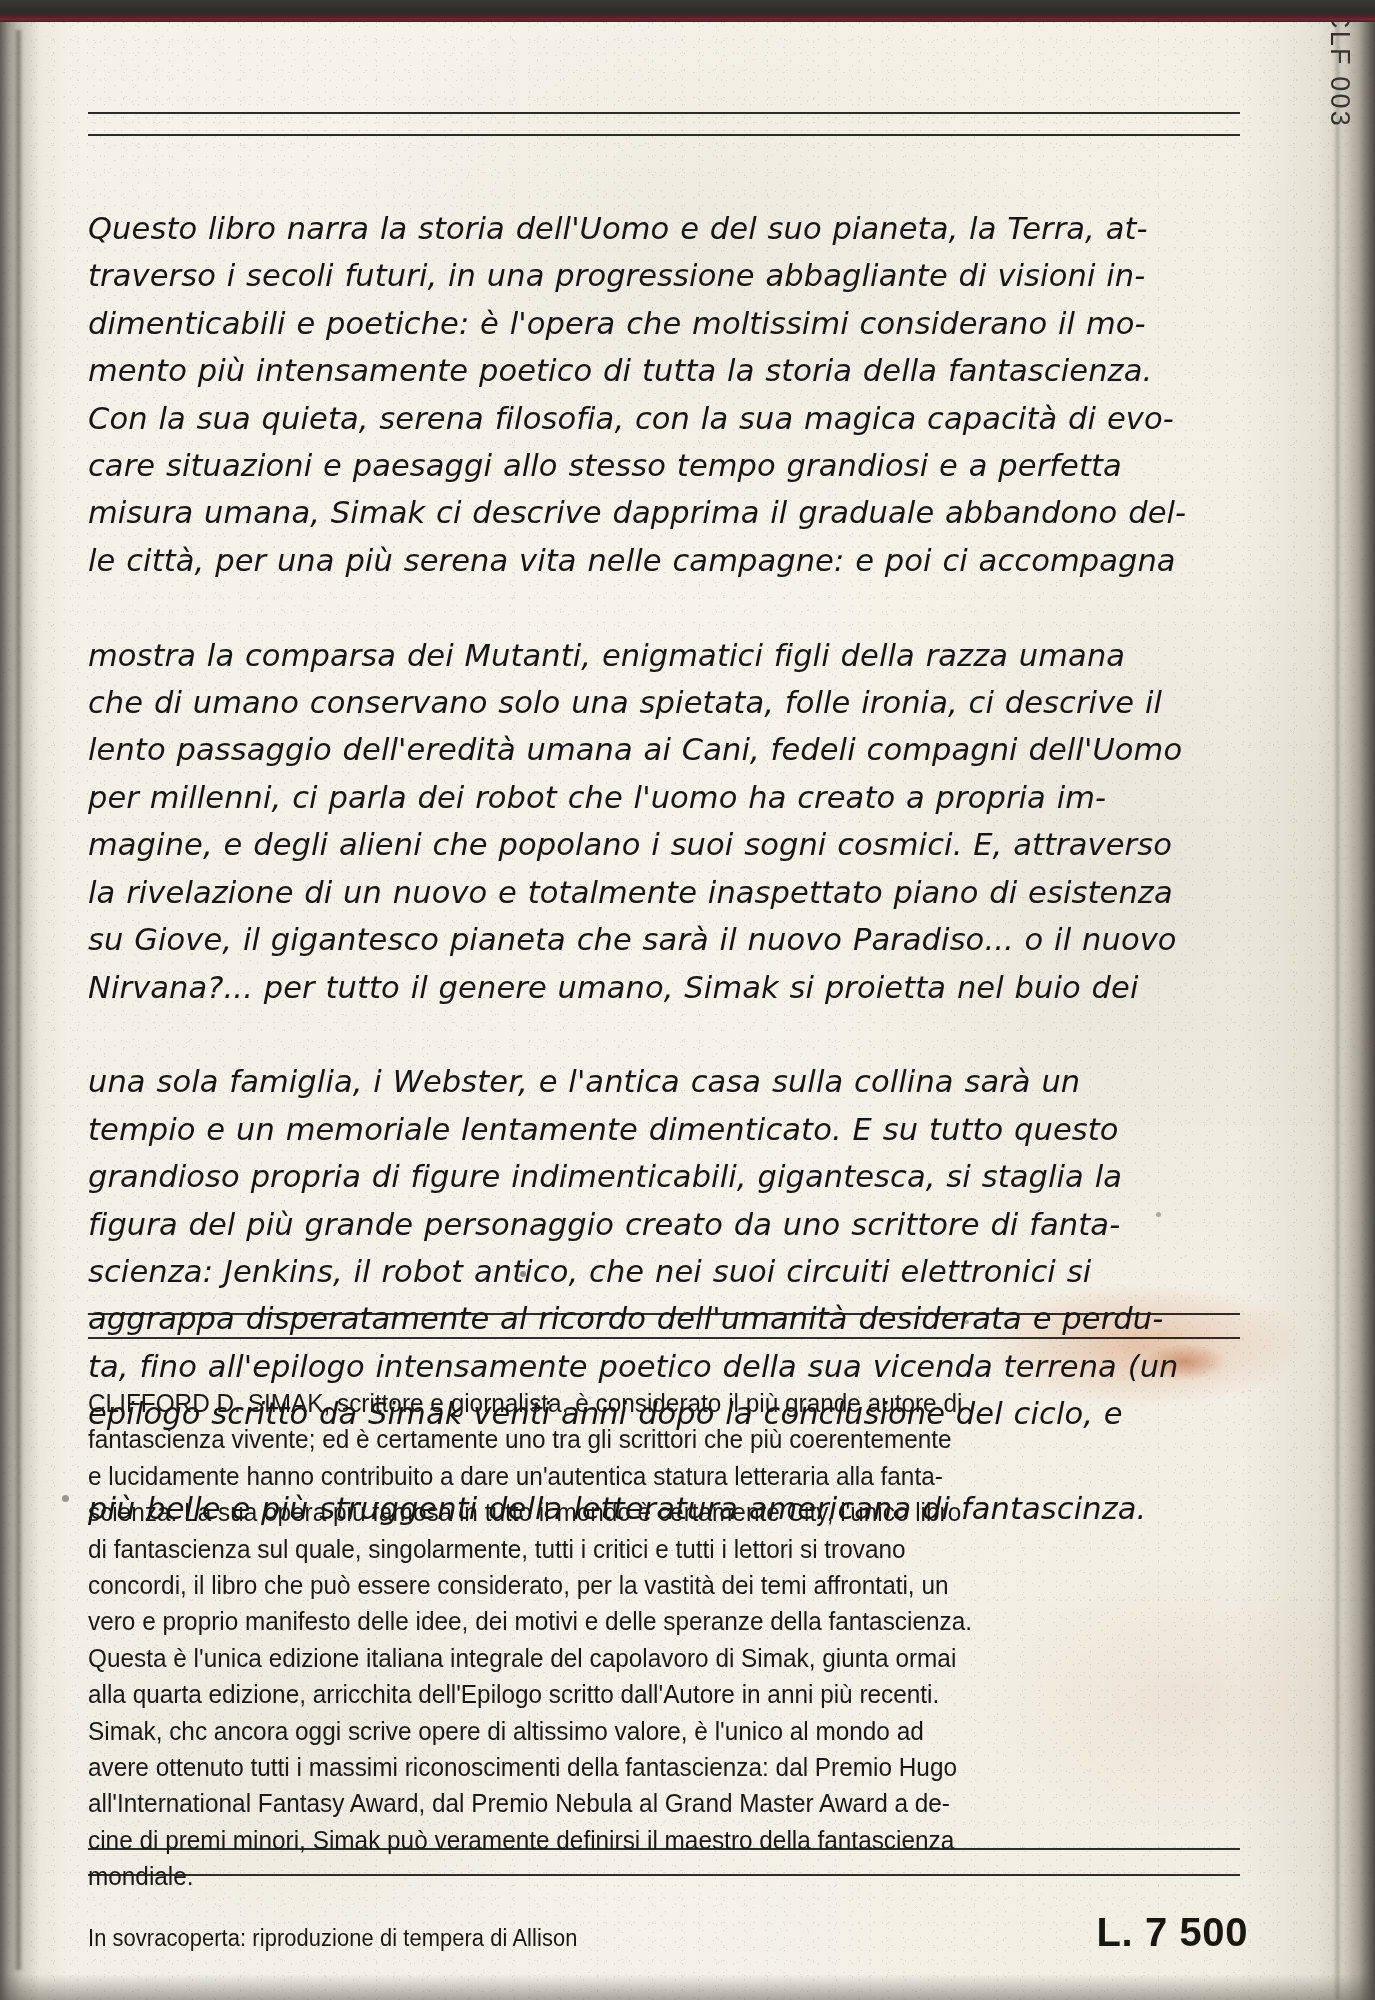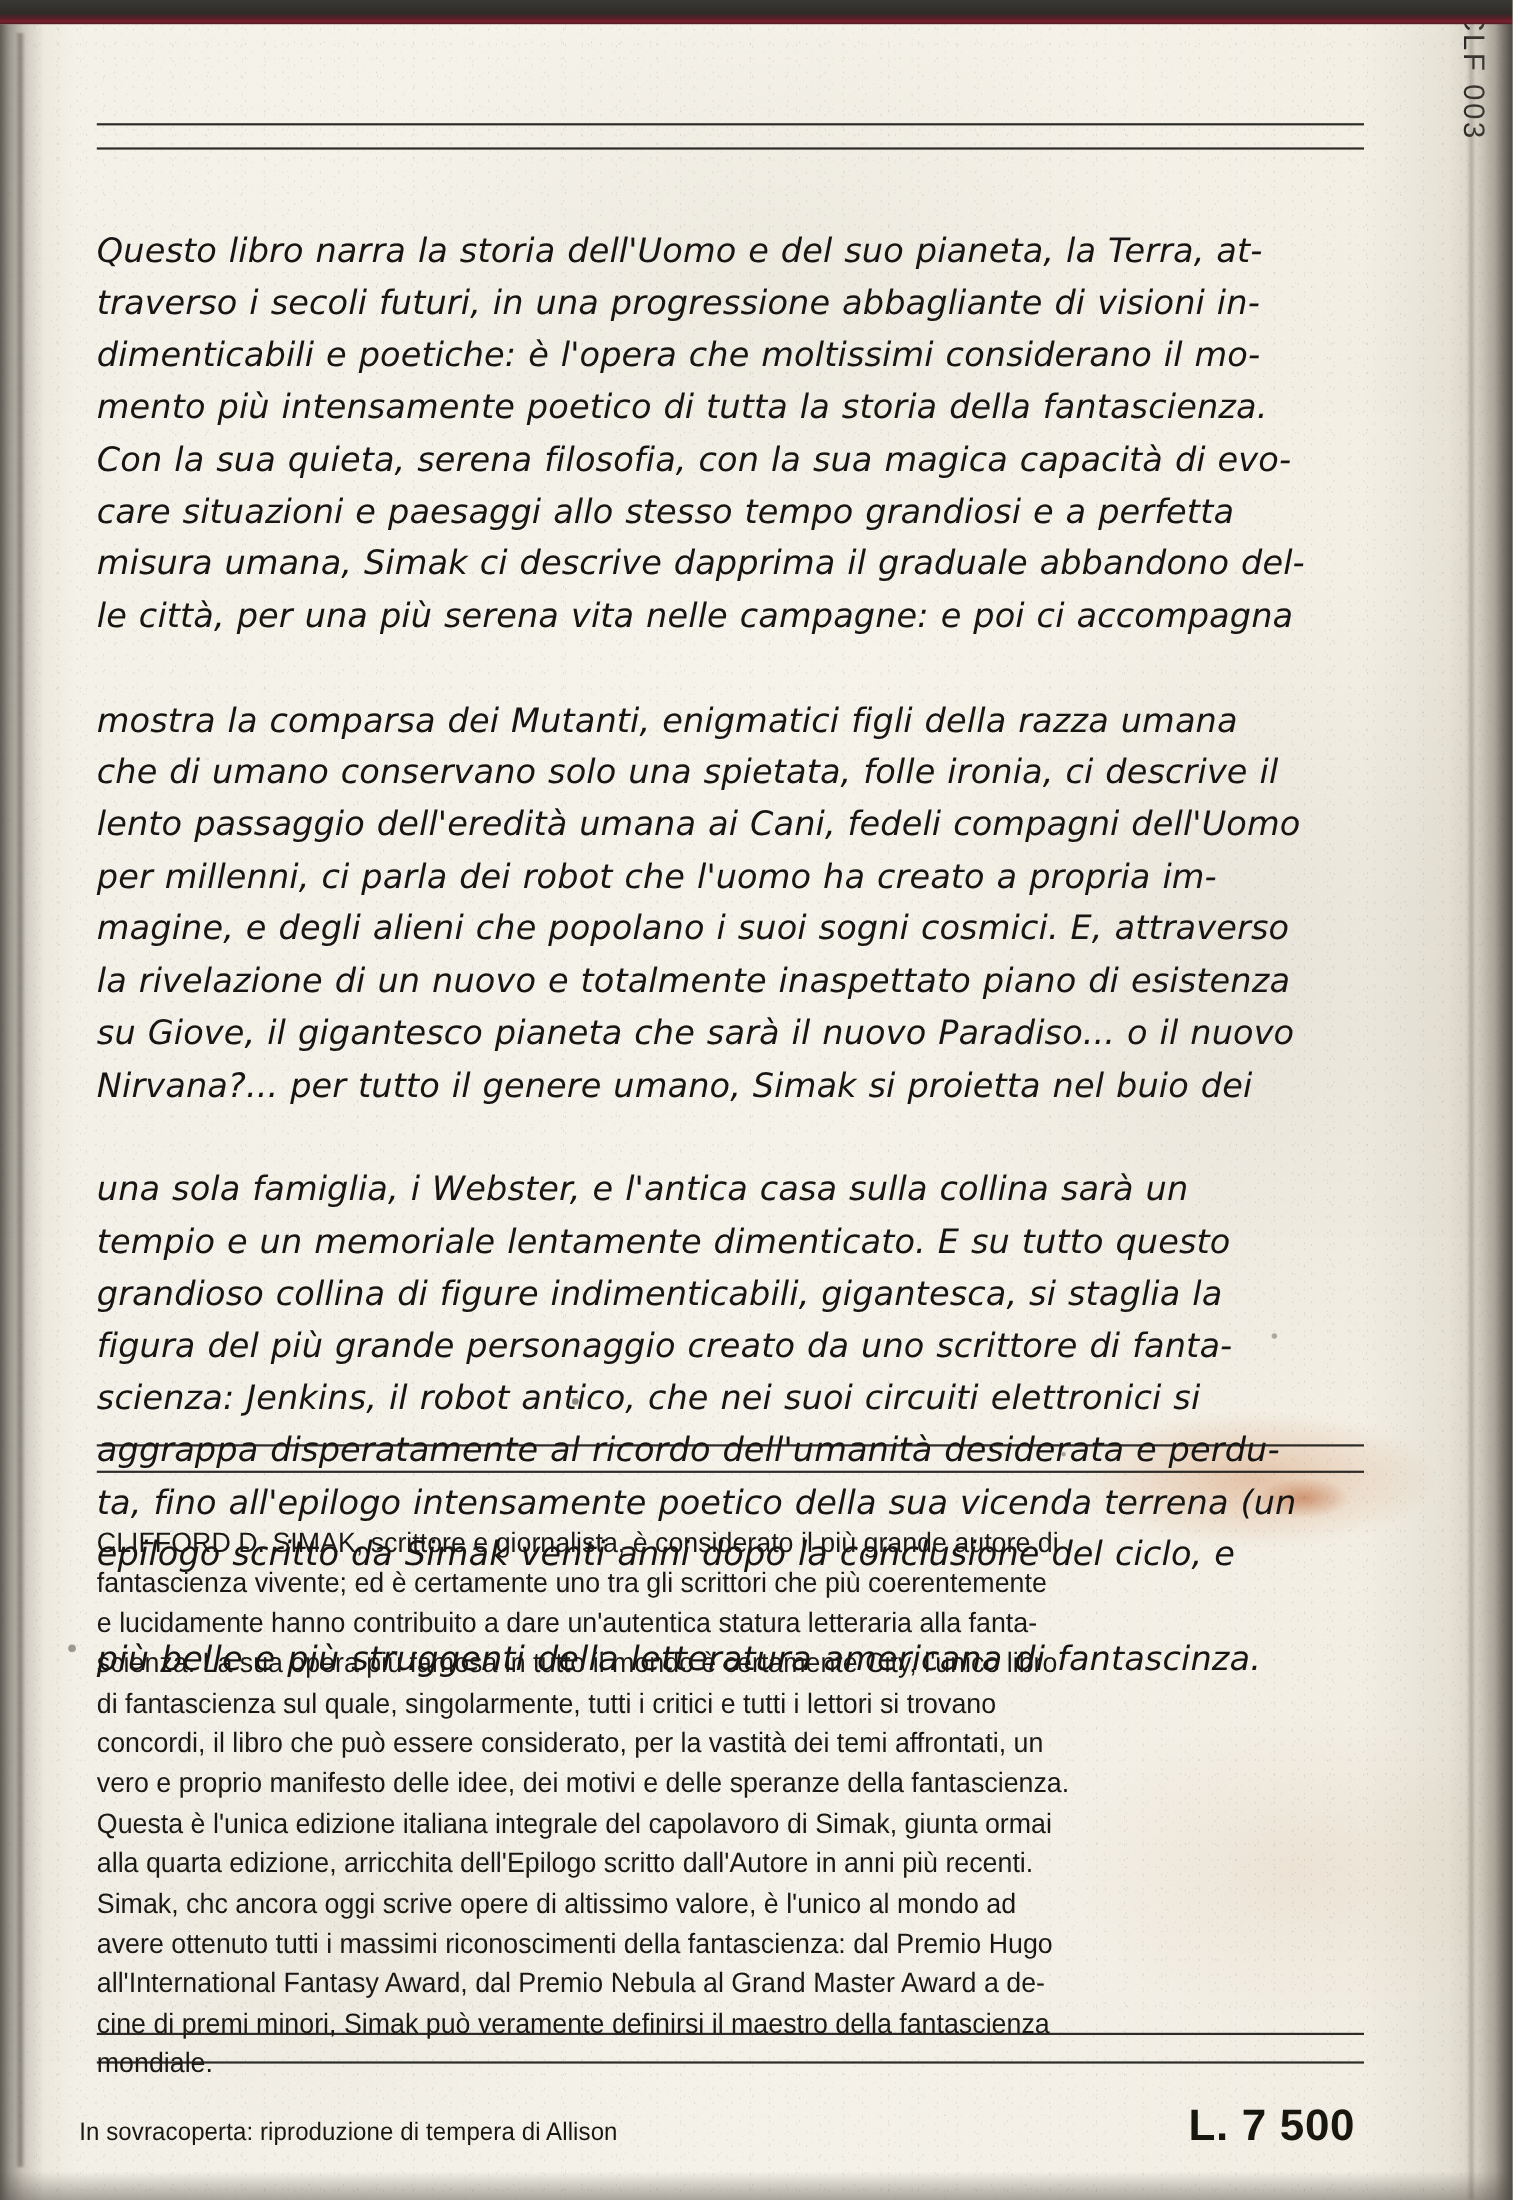--- a/index.html
+++ b/index.html
@@ -107,21 +107,21 @@
     transform:rotate(90deg);
     transform-origin:right top;
     font-family:"Liberation Sans",sans-serif;
     font-size:27px;
     letter-spacing:2.2px;
     color:#1a1916;
     white-space:nowrap;
   }
 
   .footer-row{
-    position:absolute;left:72px;top:1910px;width:1160px;
+    position:absolute;left:88px;top:1910px;width:1160px;
     display:flex;align-items:baseline;justify-content:space-between;
     font-family:"Liberation Sans",sans-serif;
     color:#17160f;
   }
   #credit{font-size:23px;letter-spacing:.1px;transform:scaleX(.95);transform-origin:left;}
   #price{font-size:40px;font-weight:700;letter-spacing:.6px;}
 
   
   .speck{position:absolute;background:#4a453d;border-radius:50%;opacity:.6;}
   #blur-overlay{
@@ -158,21 +158,21 @@
       <span>che di umano conservano solo una spietata, folle ironia, ci descrive il</span><br>
       <span>lento passaggio dell'eredità umana ai Cani, fedeli compagni dell'Uomo</span><br>
       <span>per millenni, ci parla dei robot che l'uomo ha creato a propria im-</span><br>
       <span>magine, e degli alieni che popolano i suoi sogni cosmici. E, attraverso</span><br>
       <span>la rivelazione di un nuovo e totalmente inaspettato piano di esistenza</span><br>
       <span>su Giove, il gigantesco pianeta che sarà il nuovo Paradiso... o il nuovo</span><br>
       <span>Nirvana?... per tutto il genere umano, Simak si proietta nel buio dei</span><br>
       <br>
       <span>una sola famiglia, i Webster, e l'antica casa sulla collina sarà un</span><br>
       <span>tempio e un memoriale lentamente dimenticato. E su tutto questo</span><br>
-      <span>grandioso collina di figure indimenticabili, gigantesca, si staglia la</span><br>
+      <span>grandioso propria di figure indimenticabili, gigantesca, si staglia la</span><br>
       <span>figura del più grande personaggio creato da uno scrittore di fanta-</span><br>
       <span>scienza: Jenkins, il robot antico, che nei suoi circuiti elettronici si</span><br>
       <span>aggrappa disperatamente al ricordo dell'umanità desiderata e perdu-</span><br>
       <span>ta, fino all'epilogo intensamente poetico della sua vicenda terrena (un</span><br>
       <span>epilogo scritto da Simak venti anni dopo la conclusione del ciclo, e</span><br>
       <br>
       <span>più belle e più struggenti della letteratura americana di fantascinza.</span>
     </div>
 
     <div class="rule-pair" style="left:88px;top:1313px;width:1152px;">

